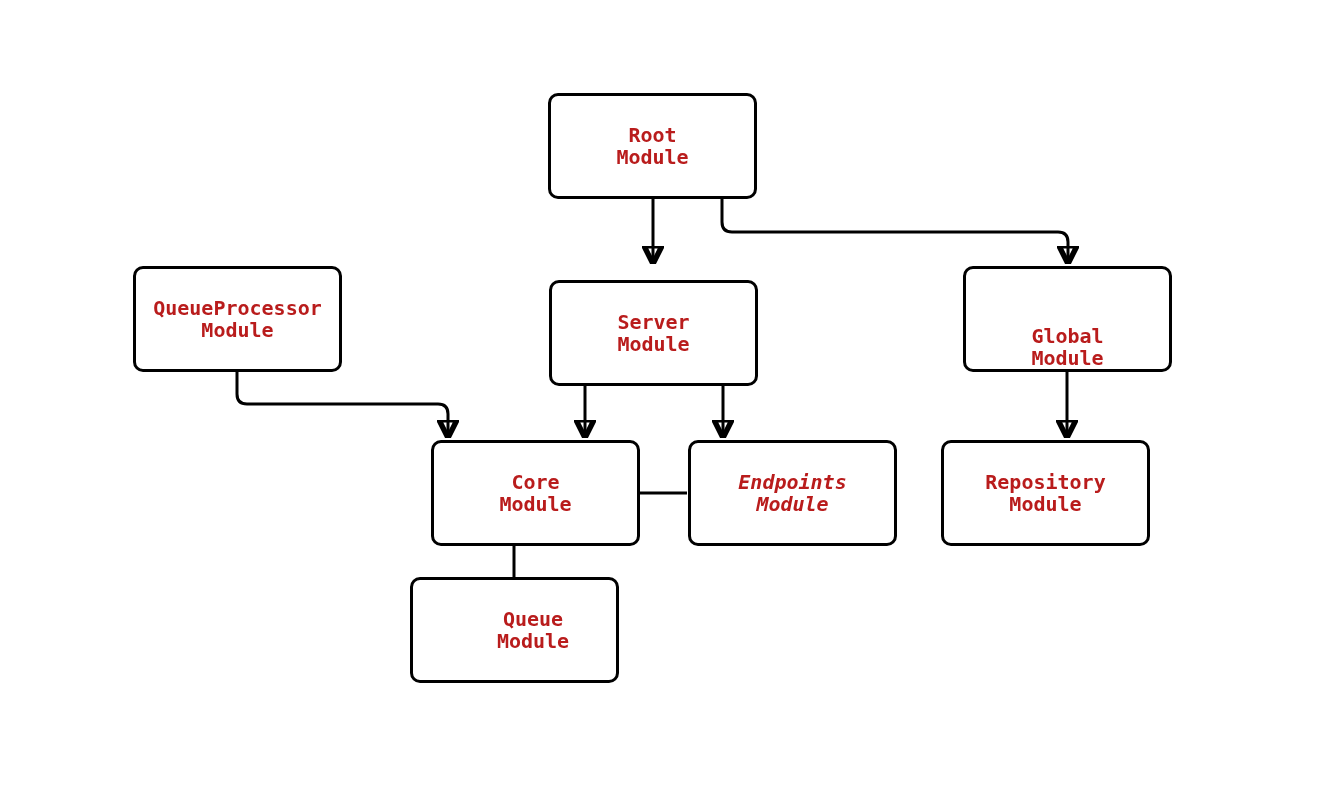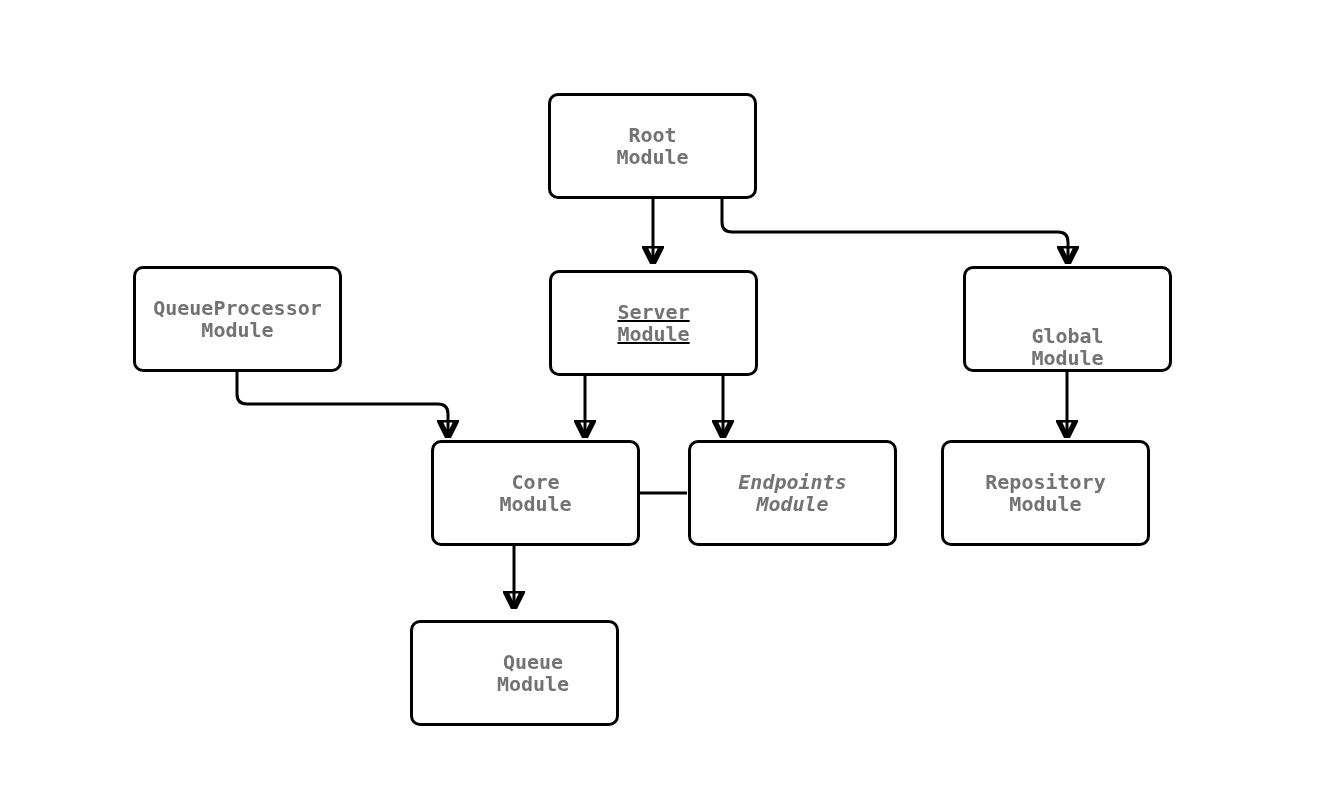--- a/index.html
+++ b/index.html
@@ -36,33 +36,33 @@
     border: 3px solid #000000;
     border-radius: 10px;
     display: flex;
     align-items: center;
     justify-content: center;
   }
   .node-label {
     font-weight: bold;
     font-size: 20px;
     line-height: 22px;
-    color: #737373;
+    color: #b91c1c;
     text-align: center;
     white-space: pre-line;
     letter-spacing: 0px;
   }
   .node-root          { left: 548px; top:  93px; }
   .node-queueprocessor{ left: 133px; top: 266px; }
-  .node-server        { left: 549px; top: 270px; text-decoration: underline; }
+  .node-server        { left: 549px; top: 280px; }
   .node-global        { left: 963px; top: 266px; align-items: flex-end; }
   .node-core          { left: 431px; top: 440px; }
   .node-endpoints     { left: 688px; top: 440px; font-style: italic; }
   .node-repository    { left: 941px; top: 440px; }
-  .node-queue         { left: 410px; top: 620px; padding-left: 37px; }
+  .node-queue         { left: 410px; top: 577px; padding-left: 37px; }
 </style>
 </head>
 <body>
 
 <div class="canvas">
 
   <svg class="edges-layer" width="1337" height="809" viewBox="0 0 1337 809" xmlns="http://www.w3.org/2000/svg">
     <defs>
       <marker id="arrow" viewBox="0 0 10 10" refX="9.5" refY="5" markerWidth="6" markerHeight="7.4" orient="auto" markerUnits="strokeWidth">
         <path d="M0,0 L10,5 L0,10 z" fill="#000000" stroke="none"></path>

